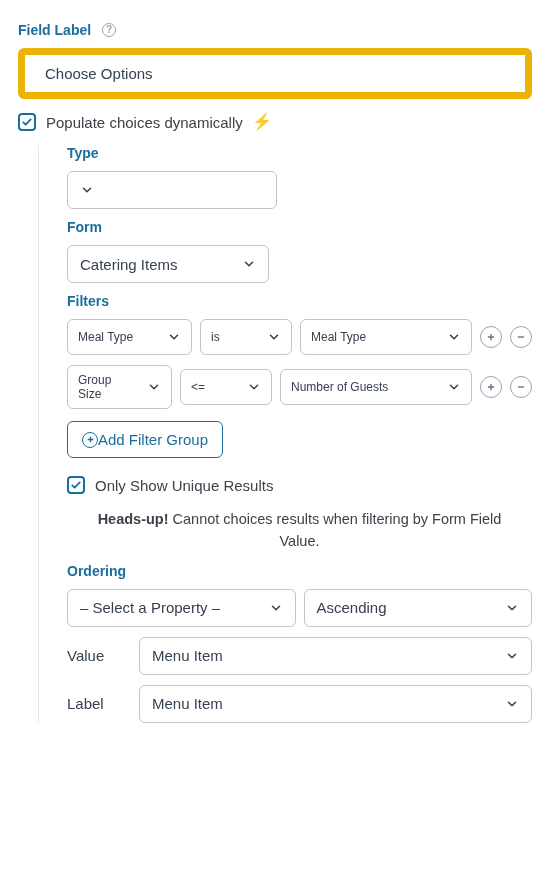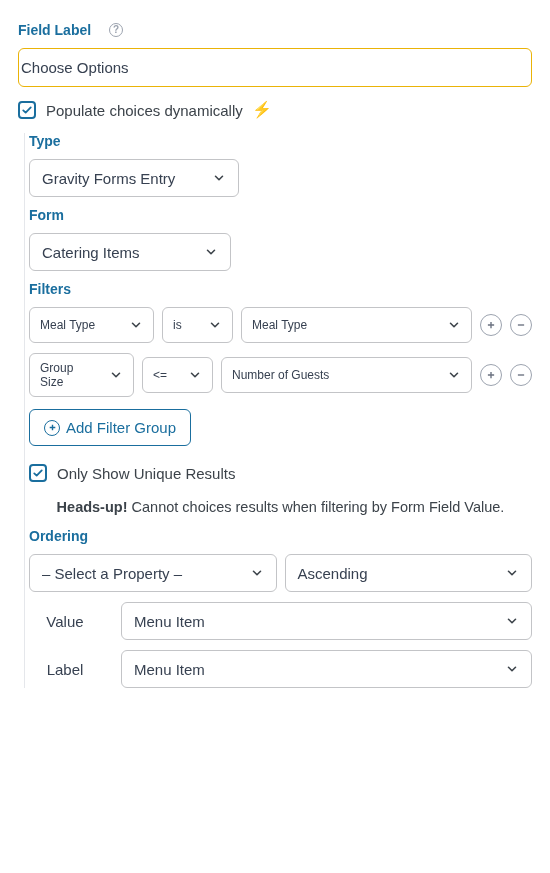--- a/index.html
+++ b/index.html
@@ -15,40 +15,40 @@
   .wrap {
     padding: 16px 18px 30px 18px;
   }
   .sect-label {
     color: #1a6e9e;
     font-weight: 700;
     font-size: 14px;
     margin: 6px 0 10px 0;
     display: flex;
     align-items: center;
-    gap: 18px;
+    gap: 11px;
   }
   .help-icon {
     display:inline-flex;
     width:14px; height:14px;
     border:1px solid #9ca3af;
     border-radius:50%;
     color:#9ca3af;
     font-size:10px;
     font-weight:700;
     justify-content:center;
     align-items:center;
     line-height:1;
   }
   input.text-input {
     width: 100%;
-    padding: 10px 2px;
+    padding: 10px 20px;
     font-size: 15px;
     color: #374151;
-    border: 1px solid #eab308;
+    border: 7px solid #eab308;
     border-radius: 6px;
     outline: none;
   }
   .cb-row {
     margin-top: 14px;
     display: flex;
     align-items: center;
     gap: 10px;
     font-size: 15px;
     color: #3c434a;
@@ -62,22 +62,22 @@
     justify-content: center;
     background: #fff;
   }
   .cb svg { width: 12px; height: 12px; }
   .bolt {
     color: #d97706;
     font-size: 16px;
     line-height:1;
   }
   .indent {
-    margin-left: 6px;
-    padding-left: 4px;
+    margin-left: 20px;
+    padding-left: 28px;
     border-left: 1px solid #e5e7eb;
     margin-top: 14px;
   }
   .sub { margin-bottom: 10px; }
   .sub .sect-label { margin-top: 10px; margin-bottom: 10px; }
   .select {
     display: inline-flex;
     align-items: center;
     justify-content: space-between;
     gap: 10px;
@@ -88,37 +88,36 @@
     font-size: 15px;
     color: #374151;
     cursor: pointer;
     min-height: 38px;
   }
   .select.small { min-height: 36px; padding: 7px 10px; font-size: 12px; }
   .chev { flex: none; }
   .chev svg { width: 14px; height: 14px; display:block; stroke:#3c434a; }
   .row { display: flex; align-items: center; gap: 8px; margin-bottom: 10px; }
   .grow { flex: 1 1 auto; }
-  .op-select { width: 71px; justify-content: space-between; }
+  .op-select { width: 92px; justify-content: space-between; }
   .fa-btn {
     width: 22px; height: 22px;
     border: 1.5px solid #9ca3af;
     border-radius: 50%;
     display:inline-flex;
     align-items:center;
     justify-content:center;
     color:#6b7280;
     cursor:pointer;
     flex:none;
   }
   .fa-btn svg { width: 10px; height: 10px; stroke:#6b7280; stroke-width:2.2; }
   .add-group-btn {
     display:inline-flex;
     align-items:center;
-    gap:6px;
     border:1px solid #1a6e9e;
     color:#1a6e9e;
     background:#fff;
     border-radius:6px;
     padding: 9px 14px;
     font-size:15px;
     font-weight:500;
     cursor:pointer;
   }
   .add-group-btn .circ {
@@ -129,21 +128,21 @@
   .heads-up {
     text-align:center;
     color:#3c434a;
     font-size:14.5px;
     line-height:1.55;
     margin: 14px 10px 8px 10px;
   }
   .heads-up b { font-weight:700; }
   .order-row { display:flex; gap:8px; }
   .order-row .select { flex:1; }
-  .tpl-row { display:flex; align-items:center; gap:20px; margin-bottom:10px;text-align:center; }
+  .tpl-row { display:flex; align-items:center; margin-bottom:10px; }
   .tpl-row .tpl-label { width: 72px; color:#374151; font-size:15px; }
   .tpl-row .select { flex:1; }
   .unique-row { margin-top: 18px; margin-bottom: 12px; }
 </style>
 </head>
 <body>
 
 <div class="wrap">
 
   <div class="sect-label">
@@ -161,21 +160,20 @@
     </span>
     <span>Populate choices dynamically</span>
     <span class="bolt">⚡</span>
   </div>
 
   <div class="indent">
 
     <div class="sub">
       <div class="sect-label">Type</div>
       <div class="select" style="width:210px">
-        <span>Gravity Forms Entry</span>
         <span class="chev">
           <svg viewBox="0 0 16 16" fill="none">
               <path d="M4 6 L8 10 L12 6" stroke-width="1.8" stroke-linecap="round" stroke-linejoin="round"></path>
             </svg>
         </span>
       </div>
     </div>
 
     <div class="sub">
       <div class="sect-label">Form</div>

